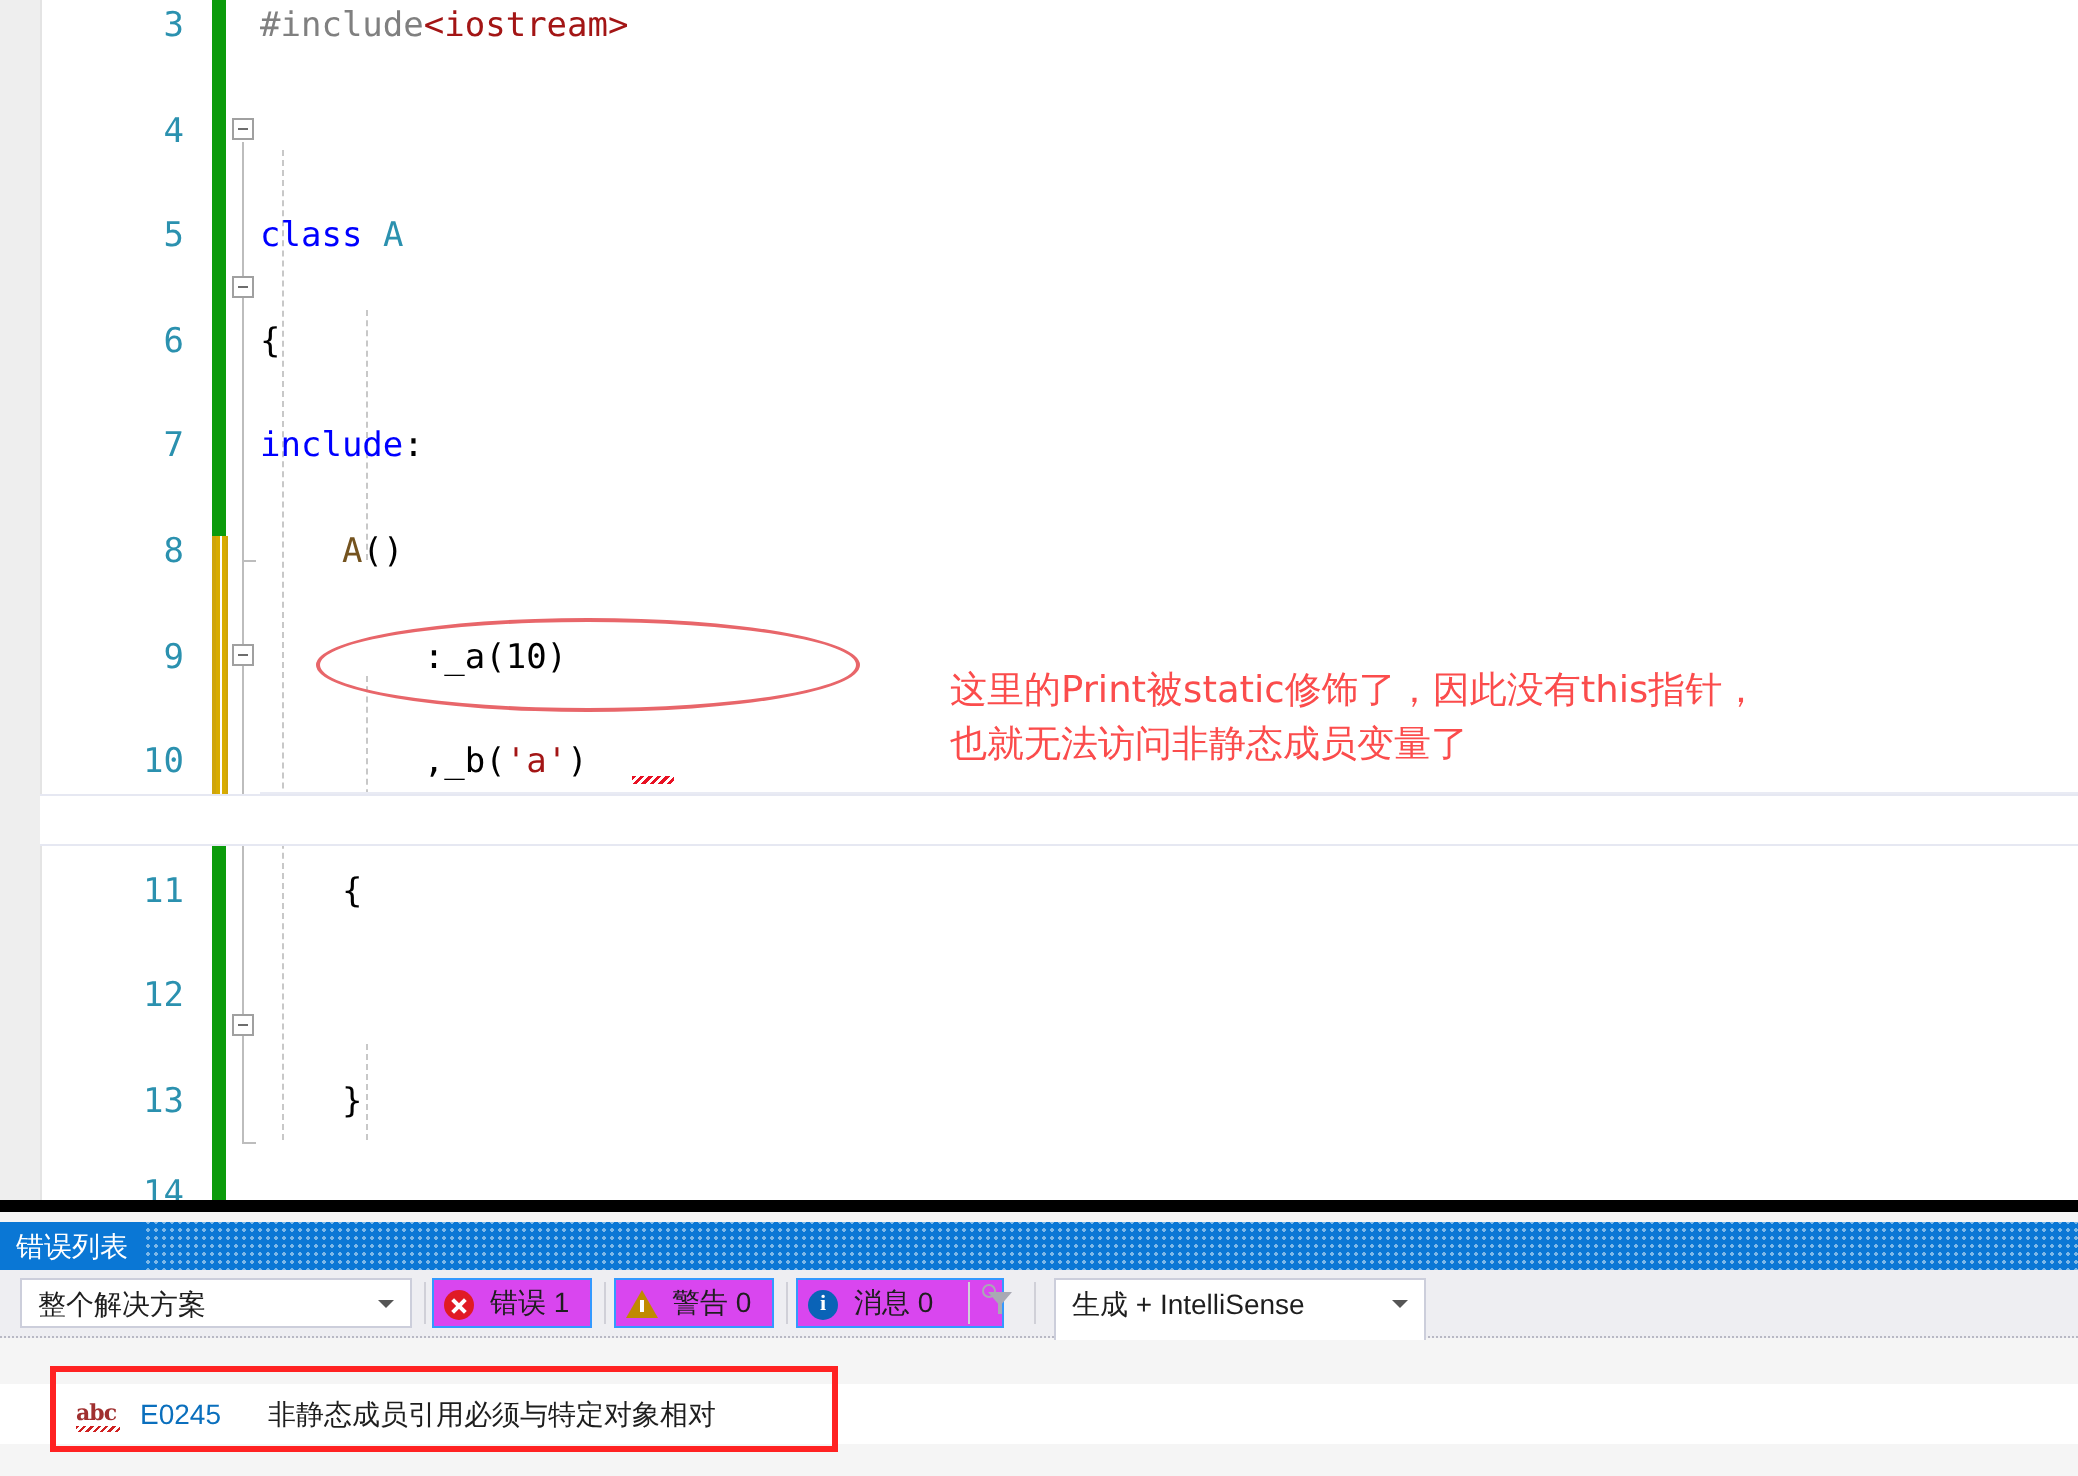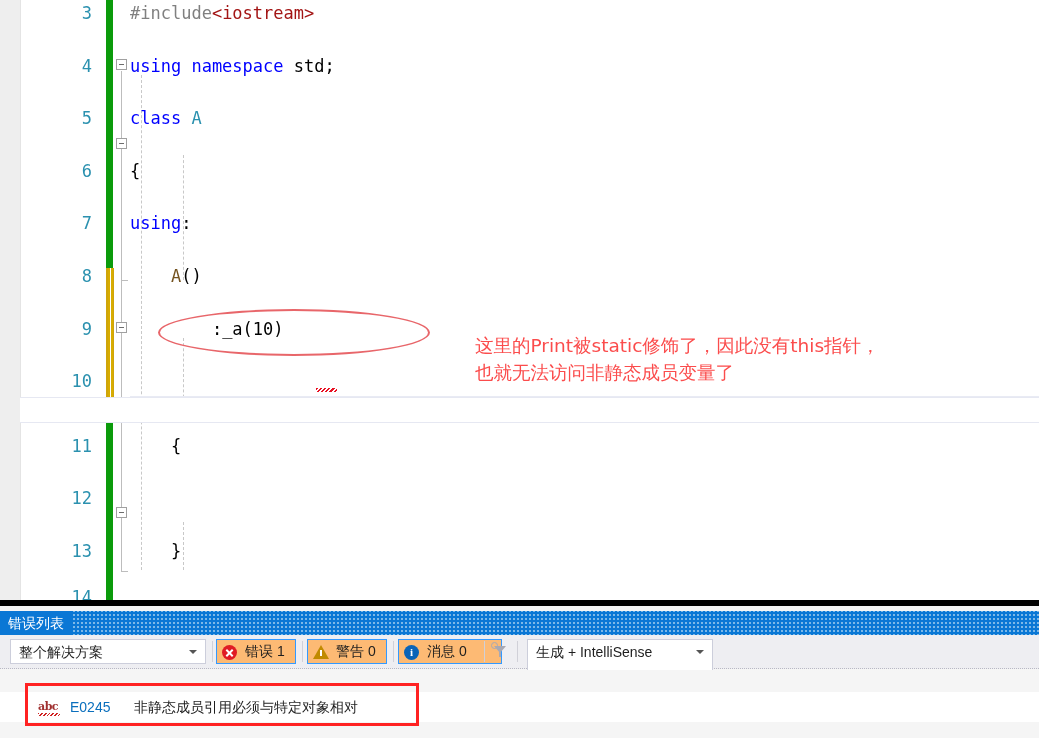--- a/index.html
+++ b/index.html
@@ -115,21 +115,21 @@
     box-sizing:border-box;font-size:14px;color:#1e1e1e;
     line-height:24px;padding-left:8px;white-space:nowrap;
   }
   .combo .caret{
     position:absolute;right:8px;top:10px;width:0;height:0;
     border-left:4px solid transparent;border-right:4px solid transparent;
     border-top:4px solid #555;
   }
   .sep{position:absolute;width:1px;background:#d0d0d8;}
   .catbtn{
-    position:absolute;height:25px;border:1px solid #3399ff;background:#fdba74;
+    position:absolute;height:25px;border:1px solid #3399ff;background:#d946ef;
     box-sizing:border-box;font-size:14px;color:#1e1e1e;line-height:23px;
     white-space:nowrap;padding-left:28px;padding-right:8px;
   }
   .ico-err{
     position:absolute;left:5px;top:5px;width:15px;height:15px;border-radius:50%;
     background:#e01b24;
   }
   .ico-err:before,.ico-err:after{
     content:"";position:absolute;left:3px;top:6.5px;width:9px;height:2px;background:#fff;
   }
@@ -246,50 +246,50 @@
 
     <div class="code-lines">
 
       <div class="ln-row" style="top:0px;">
         <span class="lnum">3</span>
         <span class="code"><span class="pre">#include</span><span class="str">&lt;iostream&gt;</span></span>
       </div>
 
       <div class="ln-row" style="top:26.3px;">
         <span class="lnum">4</span>
-        <span class="code"><span class="kw">using namespace</span> <span class="op">std;</span></span>
       </div>
 
       <div class="ln-row" style="top:52.6px;">
         <span class="lnum">5</span>
         <span class="code"><span class="kw">class</span> <span class="typ">A</span></span>
       </div>
 
       <div class="ln-row" style="top:78.9px;">
         <span class="lnum">6</span>
         <span class="code"><span class="op">{</span></span>
       </div>
 
       <div class="ln-row" style="top:105.2px;">
         <span class="lnum">7</span>
-        <span class="code"><span class="kw">using</span><span class="op">:</span></span>
+        <span class="code"><span class="kw">include</span><span class="op">:</span></span>
       </div>
 
       <div class="ln-row" style="top:131.5px;">
         <span class="lnum">8</span>
         <span class="code">    <span class="fn">A</span><span class="op">()</span></span>
       </div>
 
       <div class="ln-row" style="top:157.8px;">
         <span class="lnum">9</span>
         <span class="code">        <span class="op">:_a(10)</span></span>
       </div>
 
       <div class="ln-row" style="top:184.1px;">
         <span class="lnum">10</span>
+        <span class="code">        <span class="op">,_b(</span><span class="str">'a'</span><span class="op">)</span></span>
       </div>
 
       <div class="ln-row" style="top:210.4px;margin-top:12px;">
         <span class="lnum">11</span>
         <span class="code">    <span class="op">{</span></span>
       </div>
 
       <div class="ln-row" style="top:236.7px;">
         <span class="lnum">12</span>
         <span class="code"></span>

